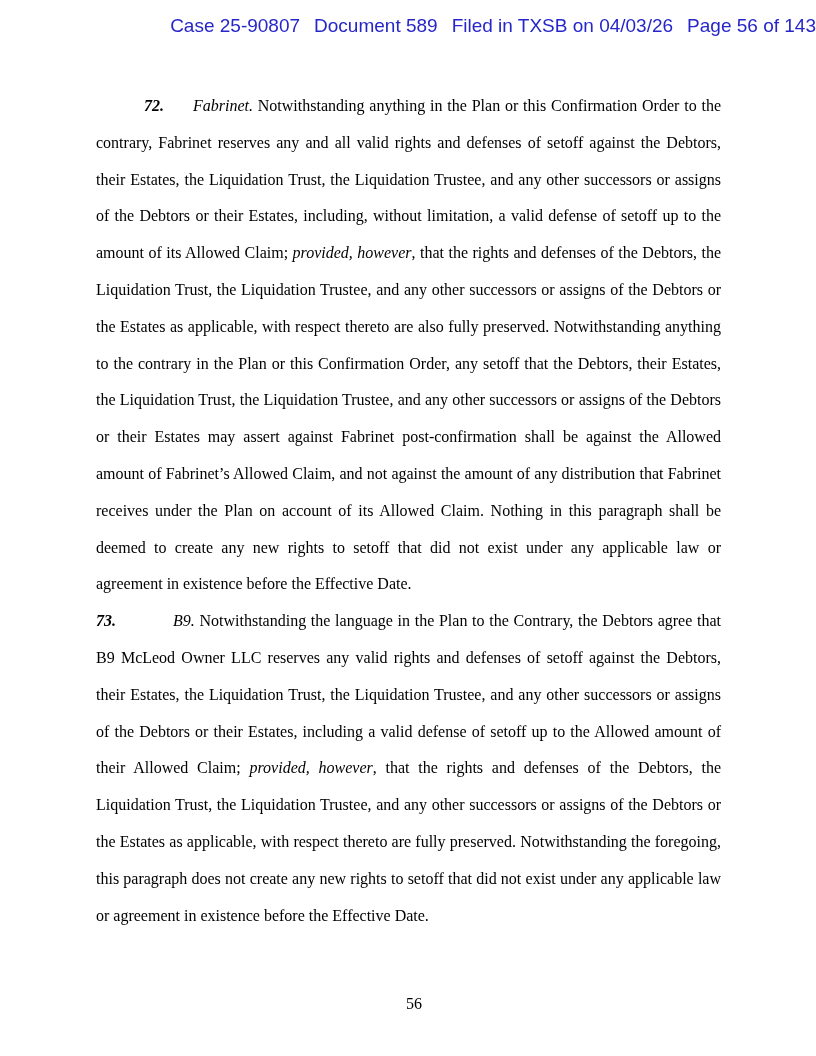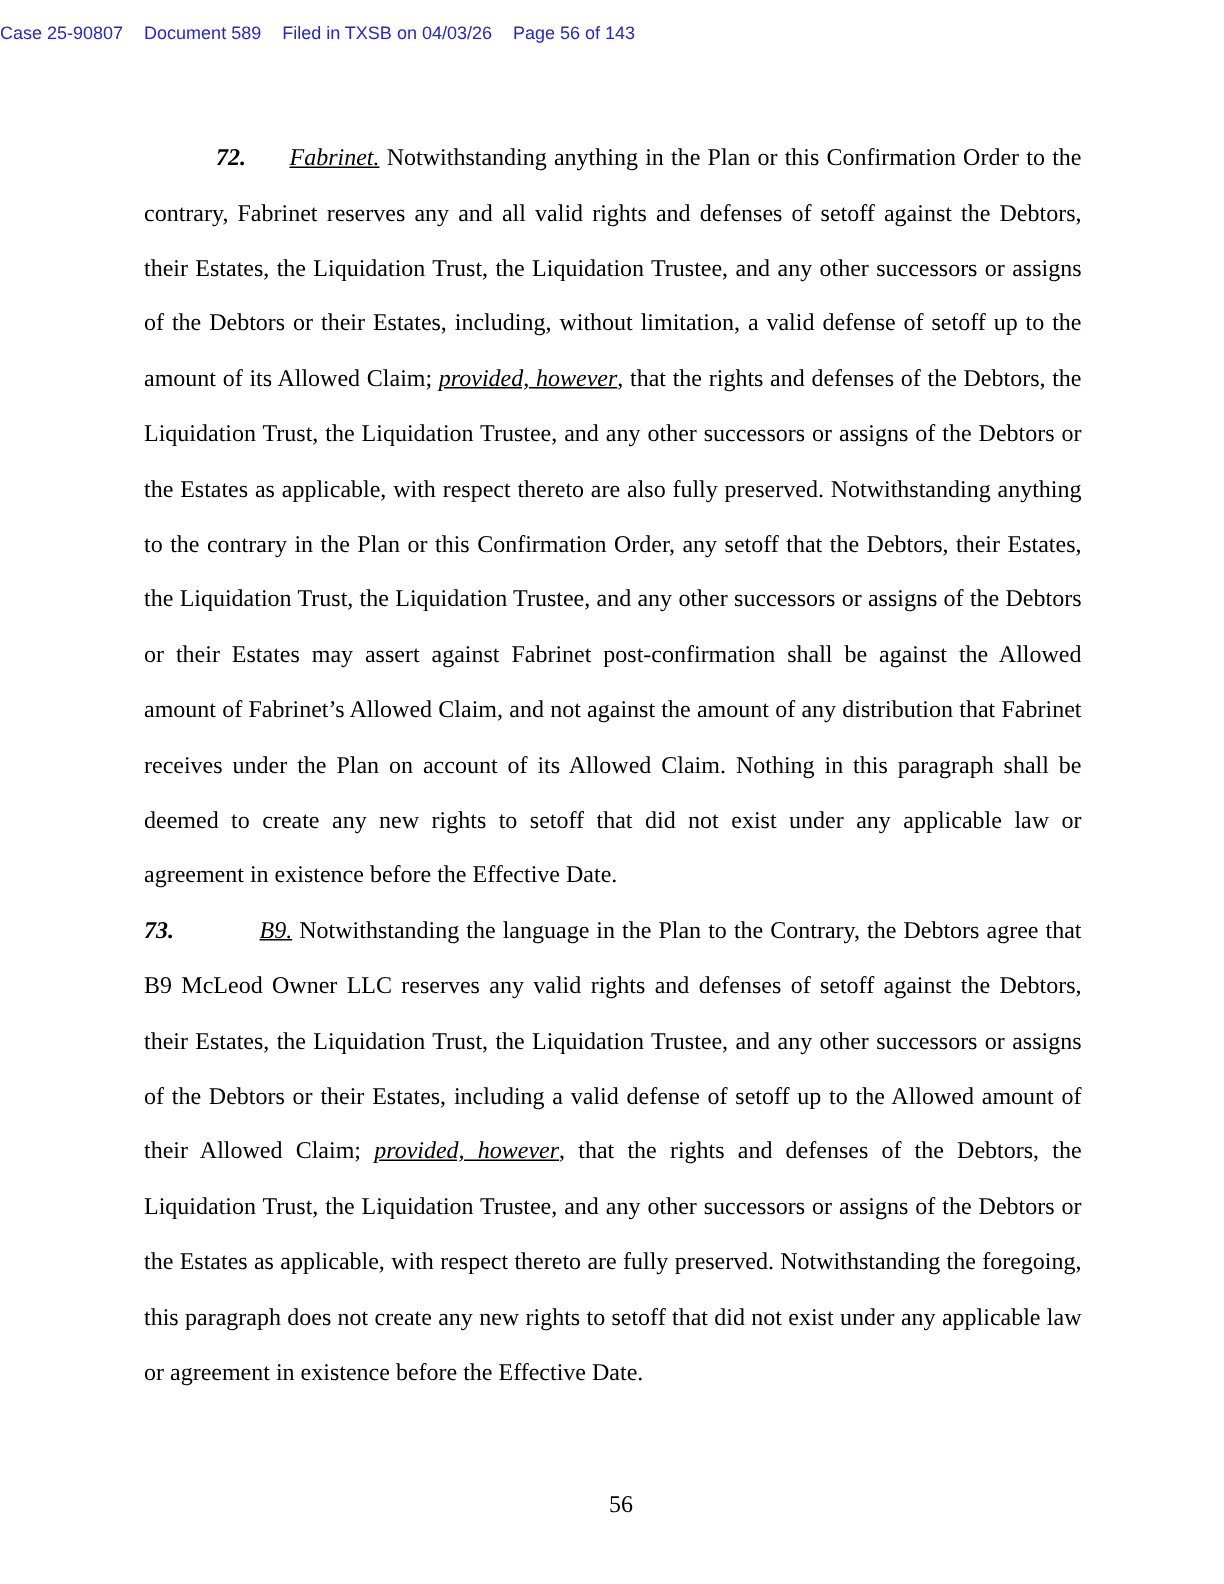--- a/index.html
+++ b/index.html
@@ -14,23 +14,23 @@
     background: #ffffff;
     font-family: "Liberation Serif", serif;
     color: #000000;
     overflow: hidden;
   }
   .stamp-header {
     position: absolute;
     top: 15px;
     left: 0;
     right: 0;
-    text-align: left;
+    text-align: right;
     font-family: "Liberation Sans", sans-serif;
-    font-size: 12px;
+    font-size: 19px;
     color: #2626c9;
     white-space: nowrap;
   }
   .stamp-header span + span {
     margin-left: 14px;
   }
   .doc-body {
     position: absolute;
     top: 88px;
     left: 96px;
@@ -48,21 +48,20 @@
   .pnum {
     display: inline-block;
     font-style: italic;
     text-indent: 0;
     font-weight: bold;
   }
   .pnum.w-72 { width: 49px; }
   .pnum.w-73 { width: 77px; }
   .italic {
     font-style: italic;
-    text-decoration: underline;
   }
   .page-footer {
     position: absolute;
     top: 995px;
     left: 0;
     right: 0;
     text-align: center;
     font-size: 16px;
     color: #000000;
     padding-left: 12px;

